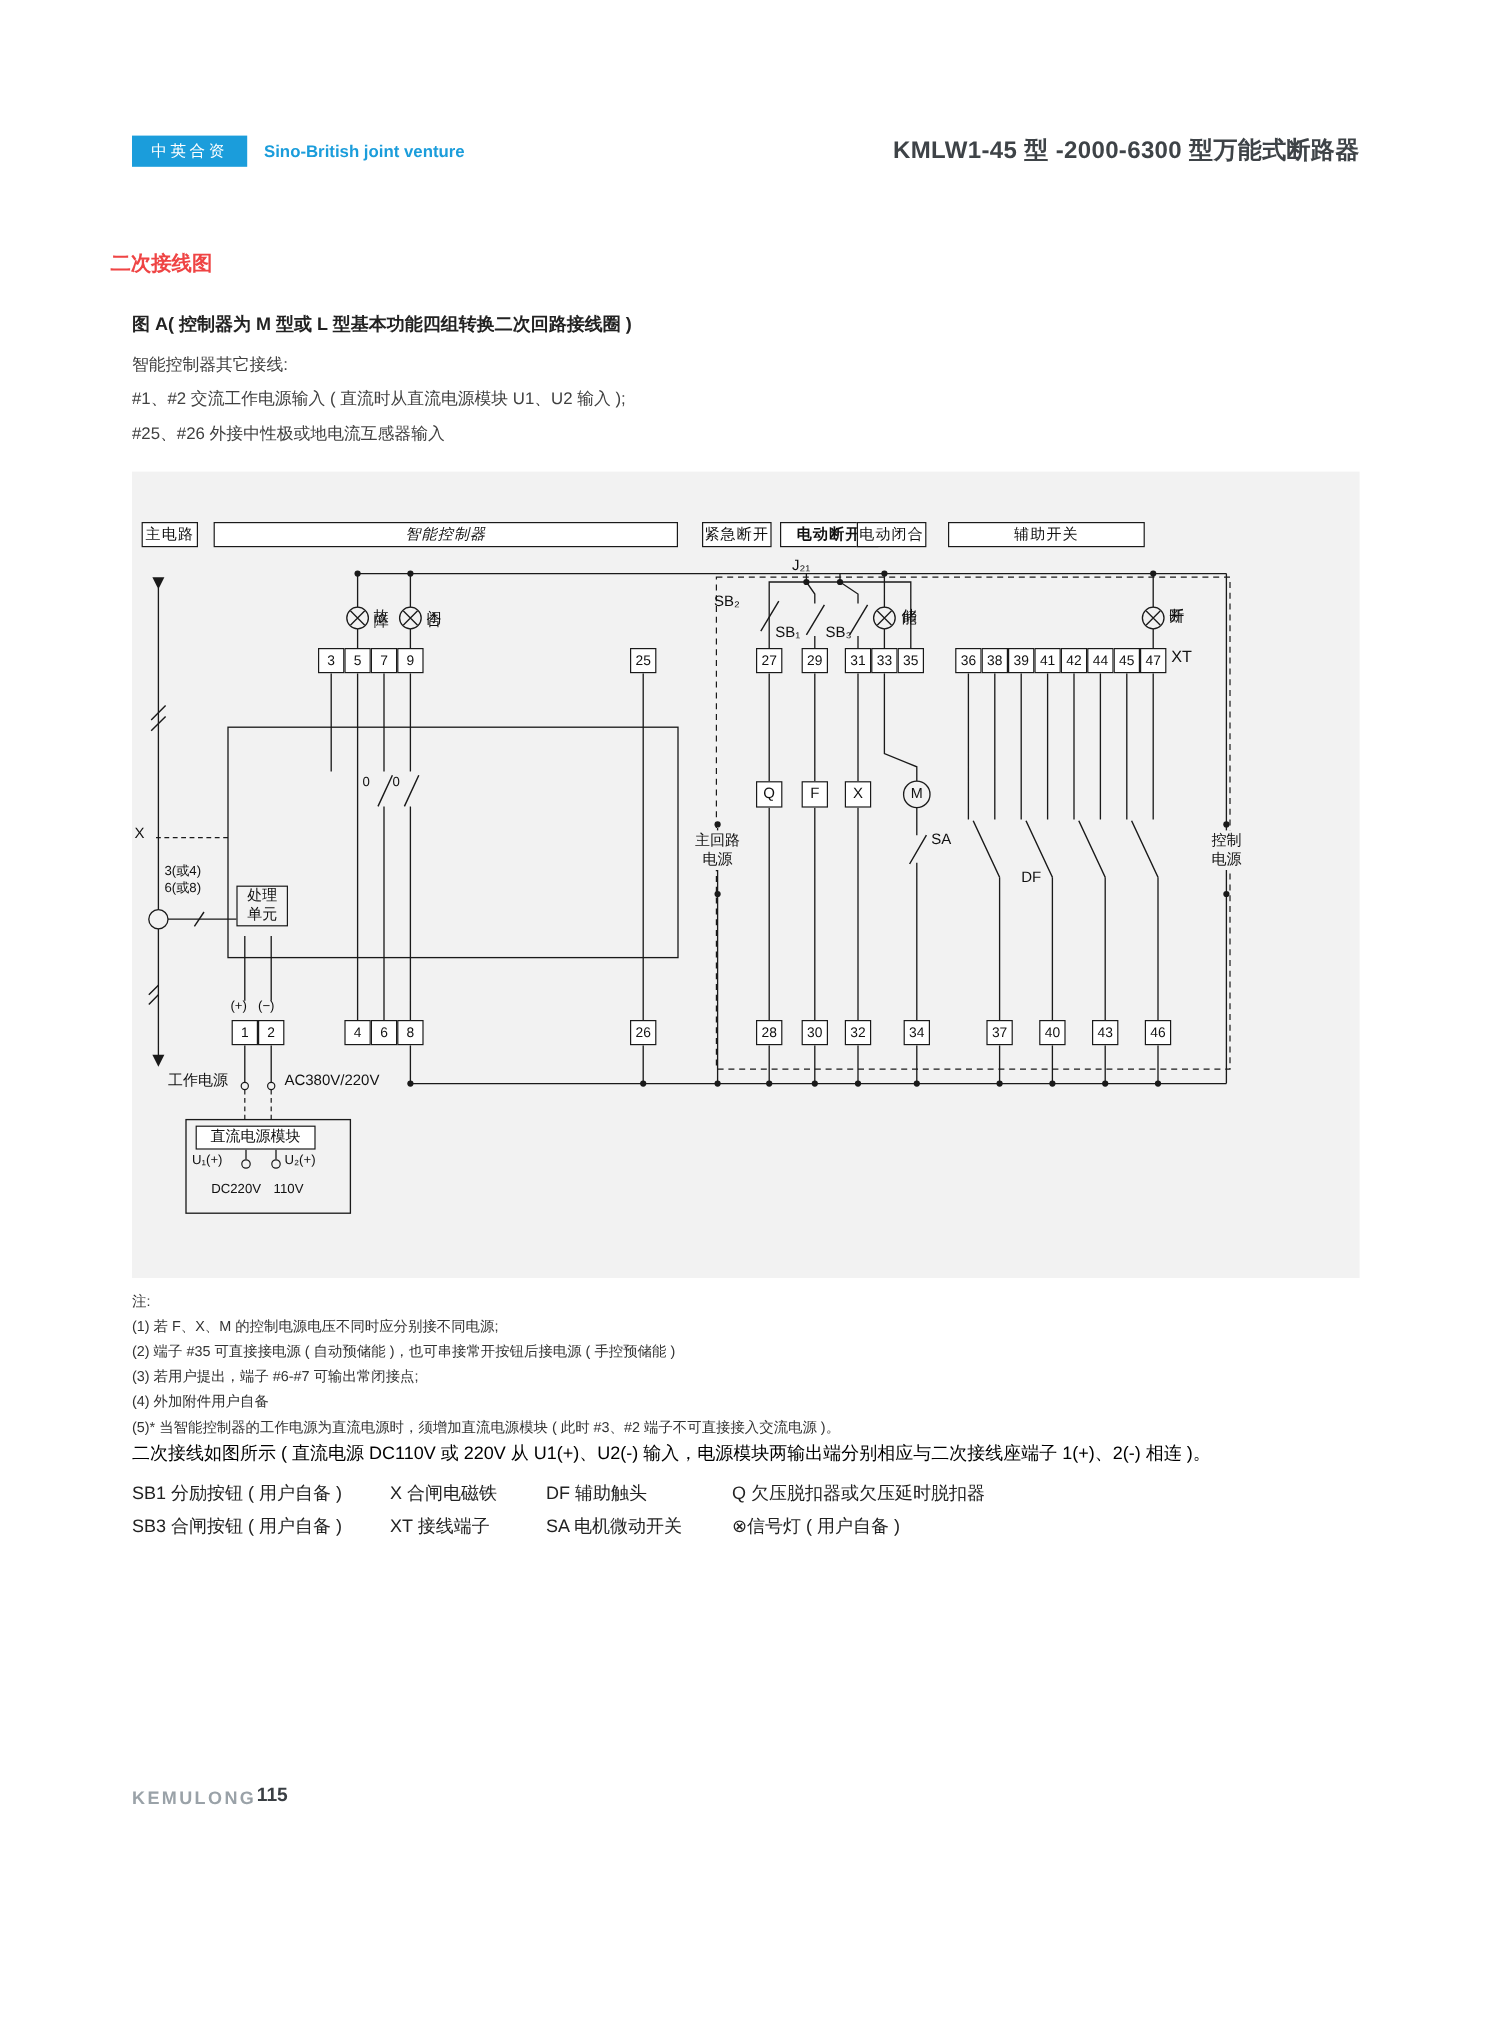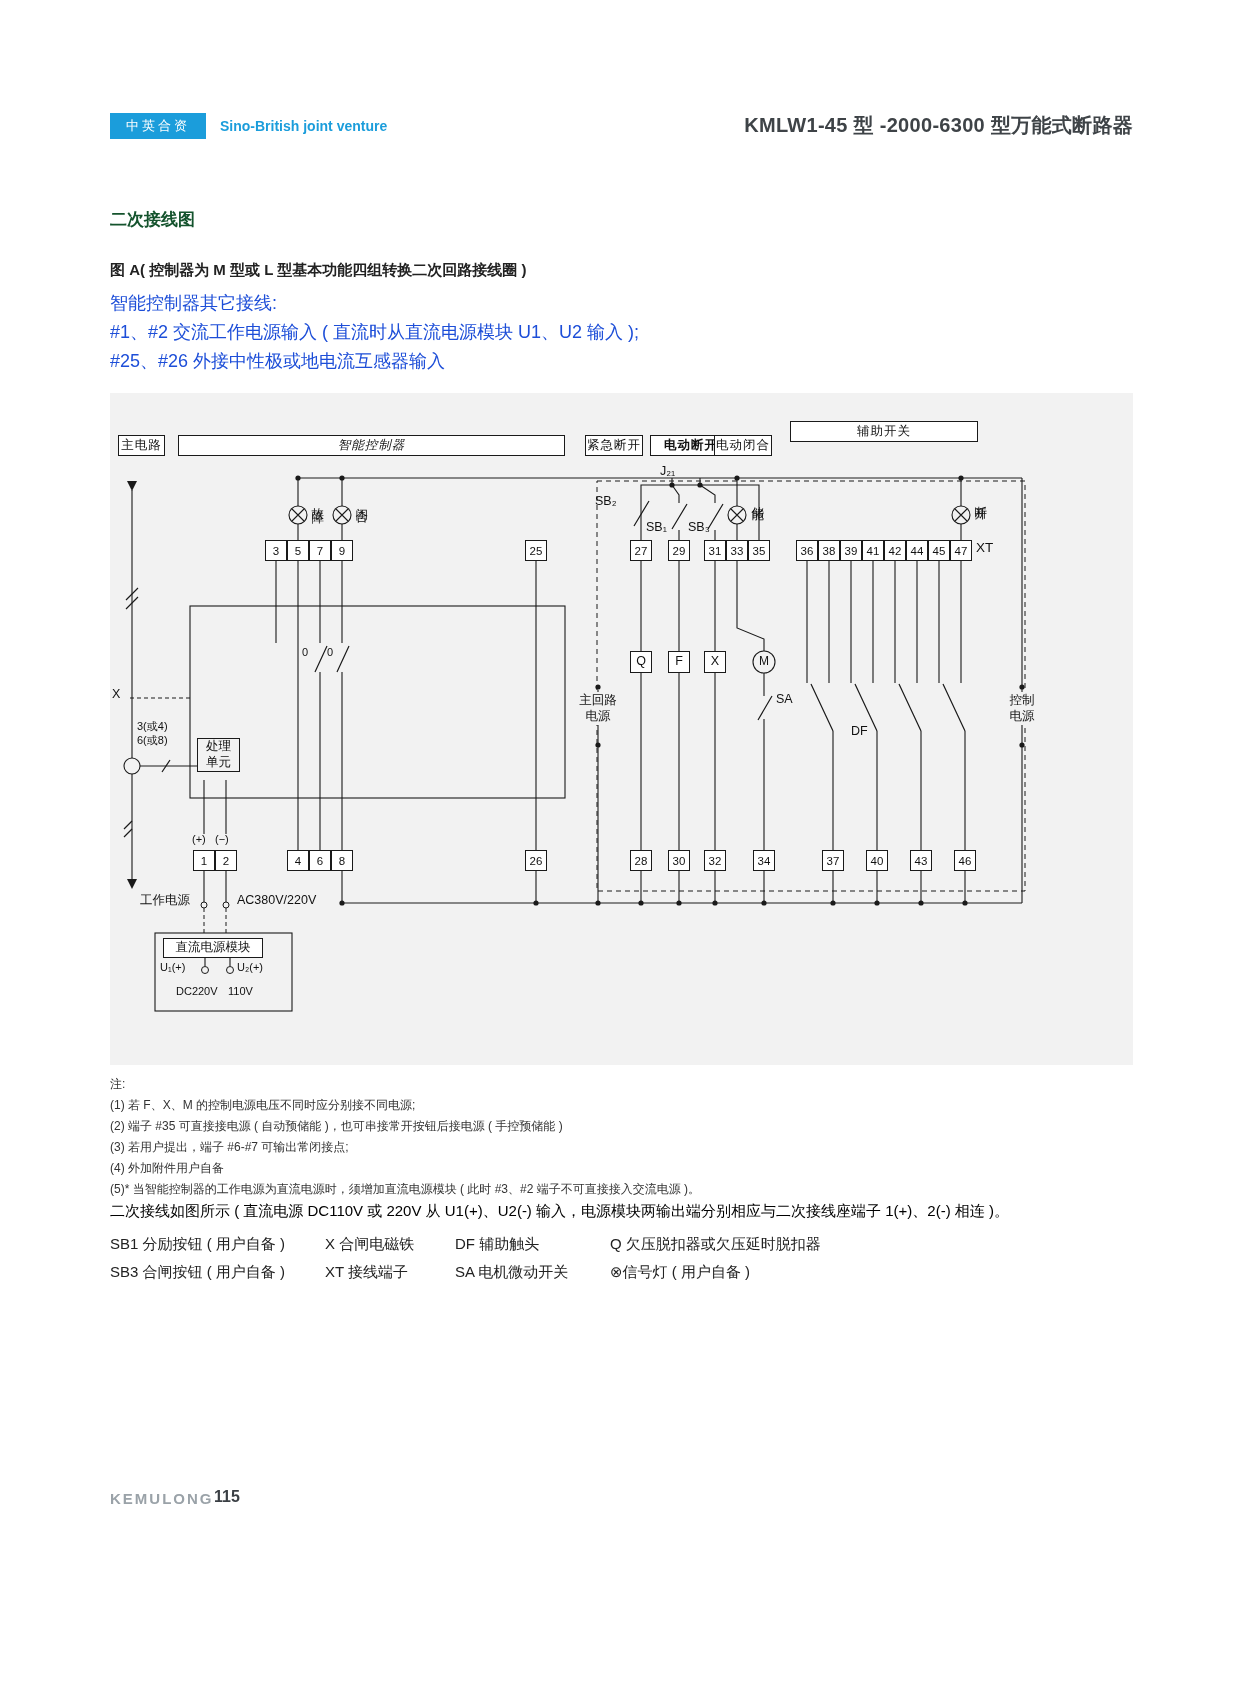--- a/index.html
+++ b/index.html
@@ -4,23 +4,23 @@
 <style>
   *{margin:0;padding:0;box-sizing:border-box}
   html,body{width:1243px;height:1684px;background:#fff;overflow:hidden;
     font-family:"Liberation Sans","DejaVu Sans",sans-serif;color:#333}
   
   .badge{position:absolute;left:110px;top:113px;width:96px;height:26px;background:#1b9ddb;color:#fff;
     font-size:13px;letter-spacing:3px;display:flex;align-items:center;justify-content:center}
   .jv{position:absolute;left:220px;top:118px;color:#1b9ddb;font-weight:bold;font-size:14px}
   .doc-title{position:absolute;left:433px;top:112px;width:700px;text-align:right;font-size:20px;
     color:#3e4347;font-weight:600;letter-spacing:.3px}
-  .sec-title{position:absolute;left:110px;top:208px;color:#14532d;font-size:17px;font-weight:bold}
+  .sec-title{position:absolute;left:92px;top:208px;color:#ef4444;font-size:17px;font-weight:bold}
   .fig-caption{position:absolute;left:110px;top:261px;font-size:15px;font-weight:bold;color:#222}
-  #intro{position:absolute;left:110px;top:289px;font-size:18px;color:#1d4ed8}
+  #intro{position:absolute;left:110px;top:289px;font-size:14px;color:#404040}
   .intro-line{height:29px;line-height:29px;white-space:nowrap}
   
   .diagram{position:absolute;left:110px;top:393px;width:1023px;height:672px;background:#f2f2f2}
   .diagram svg{position:absolute;left:0;top:0}
   #diagram-overlay{position:absolute;left:0;top:0;width:1023px;height:672px}
   #diagram-overlay>div{position:absolute}
   .term{width:22px;height:21px;border:1px solid #1a1a1a;background:#fff;font-size:11.5px;color:#111;
     display:flex;align-items:center;justify-content:center}
   .sbox{height:21px;border:1px solid #1a1a1a;background:#fff;font-size:12.5px;color:#111;letter-spacing:1px;
     display:flex;align-items:center;justify-content:center}
@@ -126,21 +126,21 @@
     </g>
     <polygon class="ar" points="17,88 27,88 22,98"></polygon>
     <polygon class="ar" points="17,486 27,486 22,496"></polygon>
   </svg>
   <div id="diagram-overlay">
       <div class="sbox" style="left: 8px; top: 42px; width: 47px;">主电路</div>
       <div class="sbox" style="left: 68px; top: 42px; width: 387px; font-style: italic;">智能控制器</div>
       <div class="sbox" style="left: 475px; top: 42px; width: 58px;">紧急断开</div>
       <div class="sbox" style="left: 540px; top: 42px; width: 82px; font-weight: bold;">电动断开</div>
       <div class="sbox" style="left: 604px; top: 42px; width: 58px;">电动闭合</div>
-      <div class="sbox" style="left: 680px; top: 28px; width: 188px;">辅助开关</div>
+      <div class="sbox" style="left: 680px; top: 42px; width: 164px;">辅助开关</div>
       <div class="term" style="left: 155px; top: 147px;">3</div>
       <div class="term" style="left: 177px; top: 147px;">5</div>
       <div class="term" style="left: 199px; top: 147px;">7</div>
       <div class="term" style="left: 221px; top: 147px;">9</div>
       <div class="term" style="left: 415px; top: 147px;">25</div>
       <div class="term" style="left: 520px; top: 147px;">27</div>
       <div class="term" style="left: 558px; top: 147px;">29</div>
       <div class="term" style="left: 594px; top: 147px;">31</div>
       <div class="term" style="left: 616px; top: 147px;">33</div>
       <div class="term" style="left: 638px; top: 147px;">35</div>

